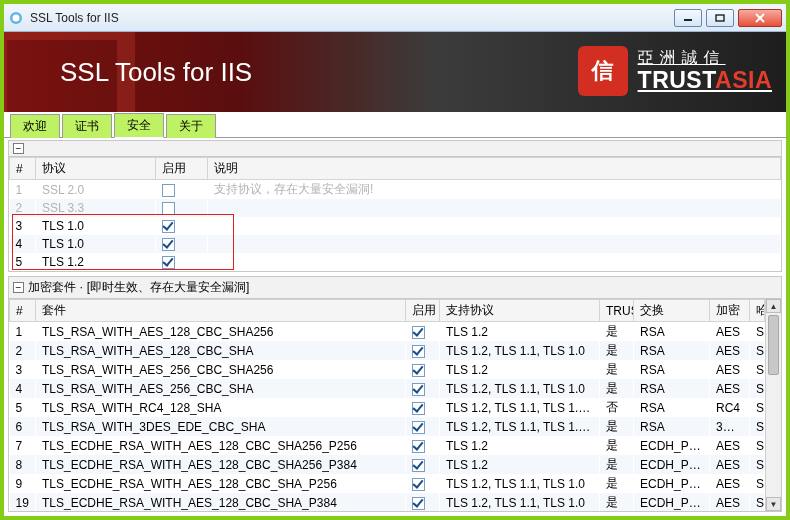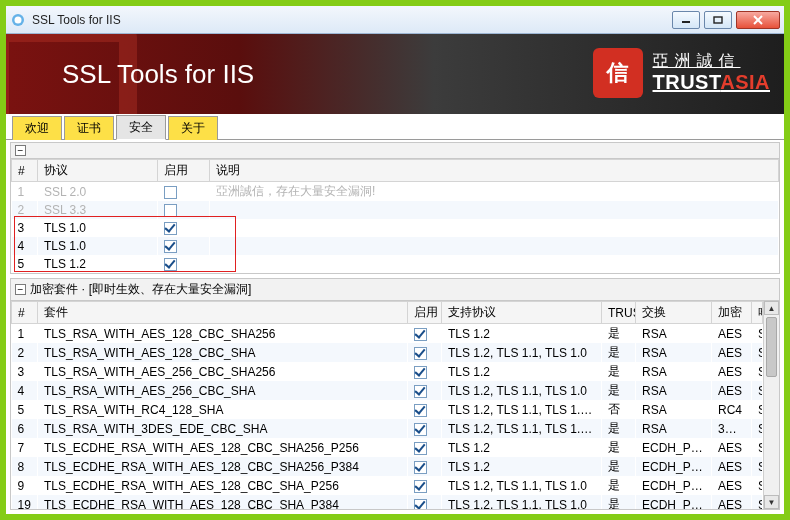--- a/index.html
+++ b/index.html
@@ -1,37 +1,37 @@
 <!DOCTYPE html>
 <html><head>
 <meta charset="utf-8">
 <style>
   * { box-sizing: border-box; margin: 0; padding: 0; }
   html, body { width: 790px; height: 520px; overflow: hidden; font-family: "Microsoft YaHei", Tahoma, sans-serif; font-size: 12px; background: #fff; }
-  .window { width: 790px; height: 520px; border: 6px solid #84cc16; display: flex; flex-direction: column; background: #fff; }
+  .window { width: 790px; height: 520px; border: 4px solid #84cc16; display: flex; flex-direction: column; background: #fff; }
   
   .titlebar { height: 28px; background: linear-gradient(#f3f7fc,#dde9f7); border-bottom: 1px solid #9db6d4; display: flex; align-items: center; padding: 0 4px; }
   .titlebar-icon { width: 16px; height: 16px; margin-right: 6px; display: inline-flex; align-items: center; justify-content: center; }
   .titlebar-title { flex: 1; font-size: 12px; color: #222; }
   .winbtn { width: 28px; height: 18px; margin-left: 4px; border: 1px solid #6a87ab; border-radius: 2px; background: linear-gradient(#f5faff,#d4e6f7); display: inline-flex; align-items: center; justify-content: center; font-size: 10px; color: #2b2b2b; cursor: default; }
   .winbtn.close { width: 44px; background: linear-gradient(#f7a9a0,#e7513a); color: #fff; border-color: #a03426; }
   
   .banner { height: 80px; background: linear-gradient(90deg,#7a1210 0%, #5a0e0d 30%, #3c3c3c 55%, #1e1e1e 100%); position: relative; overflow: hidden; color: #fff; display: flex; align-items: center; }
   .banner::before { content:""; position:absolute; left:-15px; top:-10px; width:110px; height:120px; border:18px solid #c23a2b; border-radius:14px; opacity:0.35; }
   .banner-title { position: relative; margin-left: 56px; font-size: 26px; font-family: "Segoe UI", Tahoma, sans-serif; font-weight: 400; }
   .banner-logo { position: absolute; right: 14px; top: 14px; display: flex; align-items: center; gap: 10px; }
   .ta-seal { width: 50px; height: 50px; background: #d22f22; border-radius: 6px; display:flex; align-items:center; justify-content:center; color:#fff; font-size:22px; font-weight:bold; }
   .ta-text { display: flex; flex-direction: column; line-height: 1.15; text-decoration: underline; }
   .ta-cn { font-size: 16px; letter-spacing: 6px; color:#fff; }
-  .ta-en { font-size: 20px; font-weight: bold; letter-spacing: 0.5px; color:#fff; }
+  .ta-en { font-size: 23px; font-weight: bold; letter-spacing: 0.5px; color:#fff; }
   .ta-en .asia { color: #e43d2c; }
   
   .tabbar { height: 26px; border-bottom: 1px solid #9a9a9a; display: flex; align-items: flex-end; padding-left: 6px; background:#fff; }
-  .tab { padding: 3px 12px 3px 12px; border: 1px solid #9a9a9a; border-bottom: none; margin-right: 2px; background: #fde047; font-size: 12px; position: relative; top:1px; }
-  .tab.active { background: #e5e5e5; border-bottom: 1px solid #fff; }
+  .tab { padding: 3px 12px 3px 12px; border: 1px solid #9a9a9a; border-bottom: none; margin-right: 2px; background: #bef264; font-size: 12px; position: relative; top:1px; }
+  .tab.active { background: #bef264; border-bottom: 1px solid #fff; }
   
   .content { flex:1; overflow: hidden; display:flex; flex-direction:column; padding: 2px 4px 4px 4px; }
   .section-title { background: #f2f2f2; border: 1px solid #c8c8c8; padding: 2px 4px; font-size: 12px; display:flex; align-items:center; gap:4px; }
   .section-title .exp { width:11px; height:11px; border:1px solid #7a7a7a; display:inline-flex; align-items:center; justify-content:center; font-size:10px; line-height:1; background:#fff; }
   table { border-collapse: collapse; width: 100%; table-layout: fixed; }
   th { background: #f5f5f5; border: 1px solid #d4d4d4; padding: 2px 6px; text-align: left; font-weight: normal; font-size:12px; white-space:nowrap; overflow:hidden; }
   td { padding: 1px 6px; border-right: 1px solid transparent; font-size:12px; white-space: nowrap; overflow: hidden; text-overflow: ellipsis; }
   tbody tr { height: 18px; }
   tbody tr.alt { background: #f4f8fd; }
   tbody tr.dis td { color: #b3b3b3; }
@@ -116,21 +116,21 @@
           <th>协议</th>
           <th>启用</th>
           <th>说明</th>
         </tr>
           </thead>
         <tbody id="proto-body">
             <tr class="dis">
               <td>1</td>
               <td>SSL 2.0</td>
               <td><span class="chk"></span></td>
-              <td>亞洲誠信，存在大量安全漏洞!</td>
+              <td>支持协议，存在大量安全漏洞!</td>
             </tr>
             <tr class="alt dis">
               <td>2</td>
               <td>SSL 3.3</td>
               <td><span class="chk"></span></td>
               <td></td>
             </tr>
             <tr>
               <td>3</td>
               <td>TLS 1.0</td>

